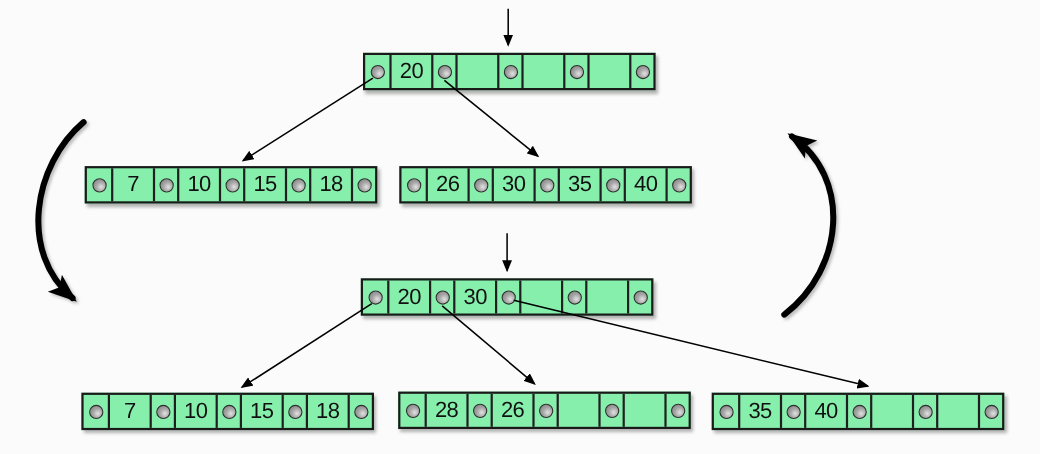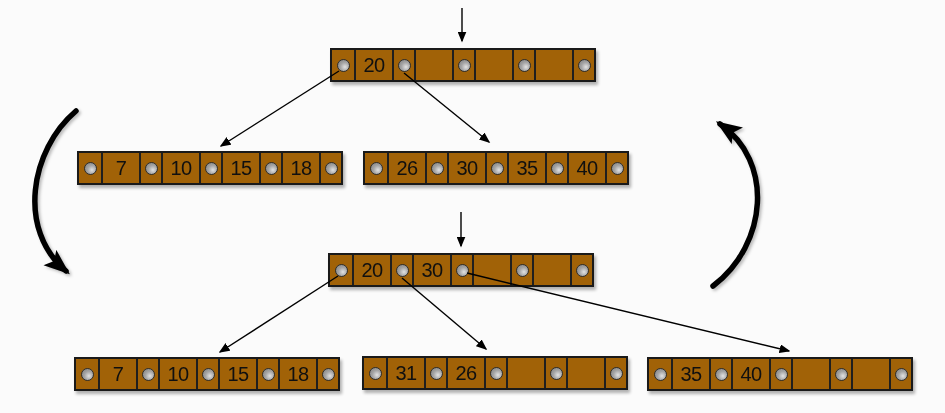--- a/index.html
+++ b/index.html
@@ -1,21 +1,21 @@
 <!DOCTYPE html>
 <html><head>
 <meta charset="utf-8">
 <style>
   html,body{margin:0;padding:0;background:#fbfbfb;}
   .canvas{
     position:relative;width:945px;height:413px;background:#fbfbfb;
     font-family:"Liberation Sans",sans-serif;overflow:hidden;
   }
   .node{
-    position:absolute;display:flex;background:#a16207;
+    position:absolute;display:flex;background:#86efac;
     border:2px solid #1a1a1a;height:34px;box-sizing:border-box;
     box-shadow:2px 3px 3px rgba(0,0,0,.30);
   }
   .cell{
     display:flex;align-items:center;justify-content:center;
     box-sizing:border-box;height:100%;
   }
   .cell + .cell{border-left:2px solid #1f1f1f;}
   .ptr{width:22px;}
   .key{width:38px;font-size:20px;color:#101010;letter-spacing:-0.5px;}
@@ -152,21 +152,21 @@
     <span class="cell key">18</span>
     <span class="cell ptr">
         <i class="dot"></i>
       </span>
   </div>
 
   <div class="node n-ac2">
     <span class="cell ptr">
         <i class="dot"></i>
       </span>
-    <span class="cell key">31</span>
+    <span class="cell key">28</span>
     <span class="cell ptr">
         <i class="dot"></i>
       </span>
     <span class="cell key">26</span>
     <span class="cell ptr">
         <i class="dot"></i>
       </span>
     <span class="cell key"></span>
     <span class="cell ptr">
         <i class="dot"></i>

